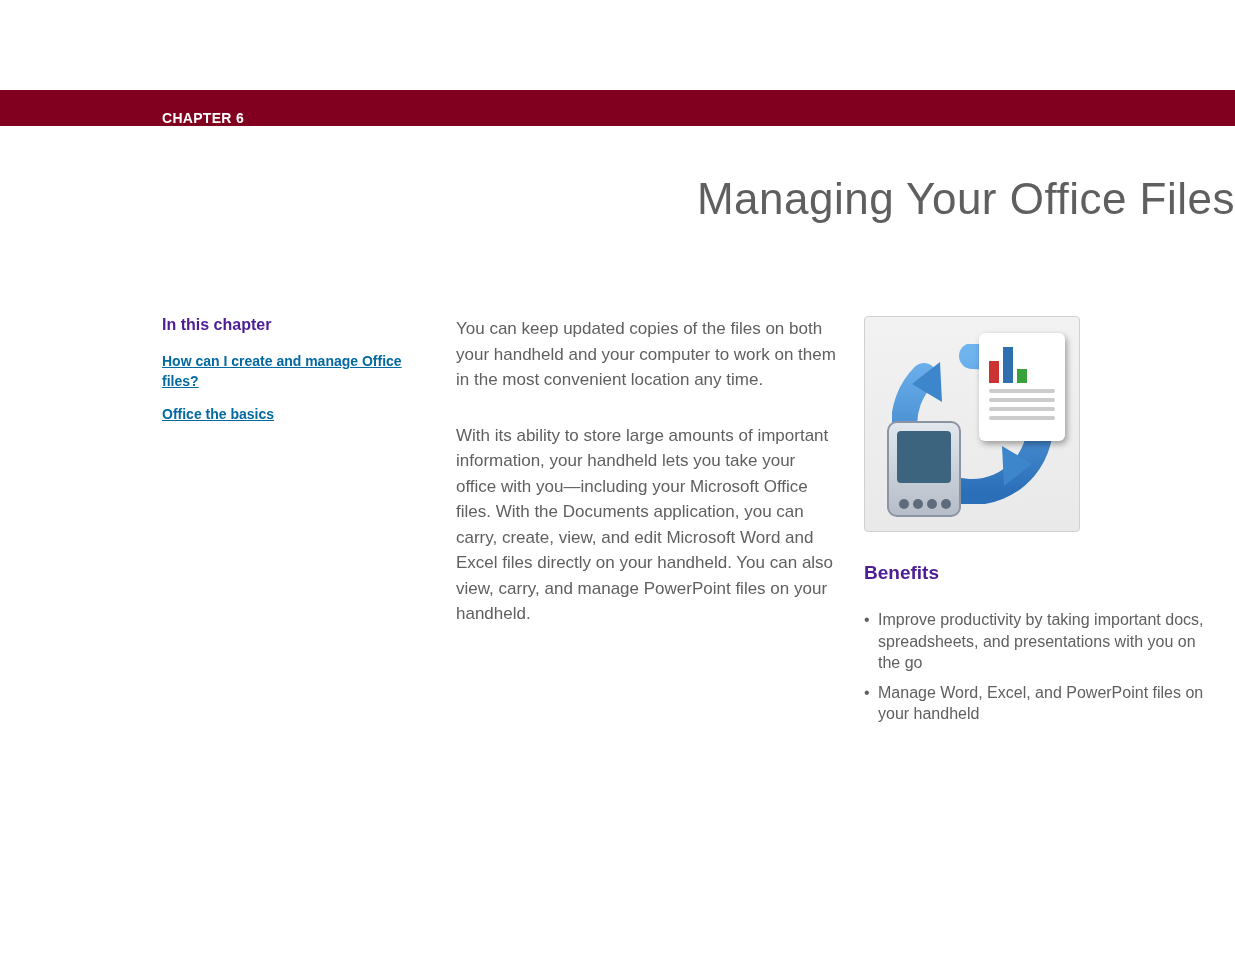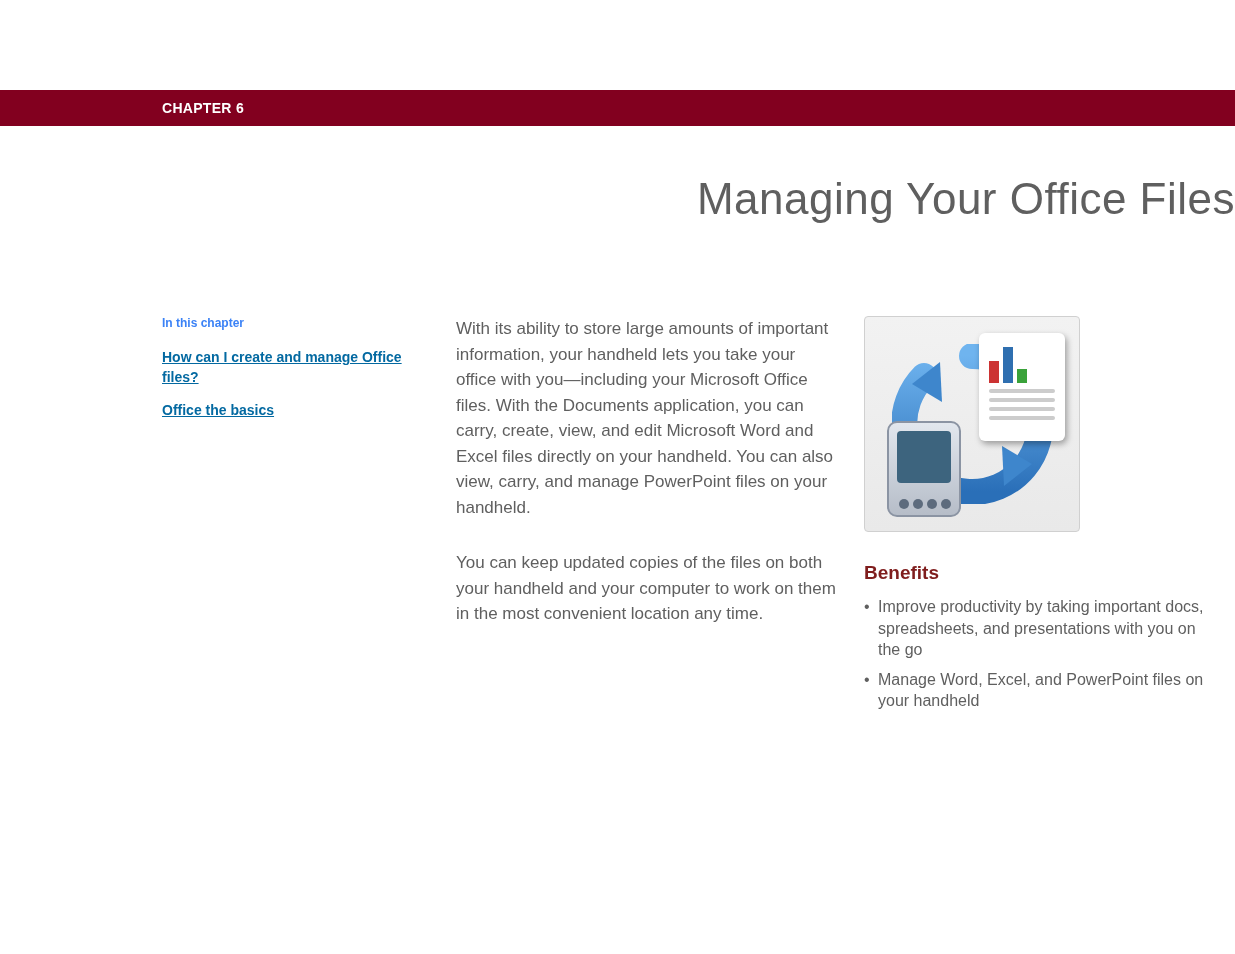--- a/index.html
+++ b/index.html
@@ -1,40 +1,40 @@
 <!DOCTYPE html>
 <html><head>
 <meta charset="utf-8">
 <style>
   * { box-sizing: border-box; margin: 0; padding: 0; }
   html, body { width: 1235px; height: 954px; font-family: Arial, Helvetica, sans-serif; background: #fff; color: #333; }
   .page { width: 1235px; height: 954px; position: relative; }
-  .chapter-bar { background: #82001f; color: #fff; height: 36px; display: flex; align-items: center; padding-left: 162px; font-weight: bold; font-size: 14px; letter-spacing: 0.3px; margin-top: 90px; }
+  .chapter-bar { background: #82001f; color: #fff; height: 36px; display: flex; align-items: flex-end; padding-left: 162px; font-weight: bold; font-size: 14px; letter-spacing: 0.3px; margin-top: 90px; }
   .title { font-size: 44px; font-weight: 400; color: #5f5f5f; margin: 48px 0 0 162px; letter-spacing: 0.5px; text-align: right; }
   .content { display: flex; margin: 92px 0 0 162px; }
   .sidebar { width: 260px; flex-shrink: 0; }
-  .sidebar-h { color: #3b82f6; font-weight: bold; font-size: 12px; margin-bottom: 18px; }
+  .sidebar-h { color: #4c1d95; font-weight: bold; font-size: 16px; margin-bottom: 18px; }
   .sidebar a { display: block; color: #0369a1; font-weight: bold; font-size: 14px; text-decoration: underline; margin-bottom: 14px; line-height: 1.4; }
   .main { width: 380px; margin-left: 34px; flex-shrink: 0; }
   .main p { font-size: 17px; color: #5f5f5f; line-height: 1.5; margin-bottom: 30px; }
   .right { margin-left: 28px; width: 350px; flex-shrink: 0; }
   .img-box { width: 216px; height: 216px; background: linear-gradient(180deg,#f2f2f2 0%,#e9e9e9 100%); border: 1px solid #d0d0d0; border-radius: 4px; position: relative; overflow: hidden; margin-bottom: 30px; }
   .arrows { position:absolute; left:50%; top:50%; transform:translate(-50%,-50%); width:160px; height:160px; }
   .svg-arrows { width:100%; height:100%; }
   .pda { position:absolute; left:22px; bottom:14px; width:74px; height:96px; background: linear-gradient(180deg,#e2e7ee 0%,#b6bdc8 100%); border-radius: 10px; border:2px solid #8b94a3; }
   .pda::after { content:""; position:absolute; left:8px; top:8px; right:8px; height:52px; background:#3d647e; border-radius:4px; }
   .btns { position:absolute; bottom:6px; left:10px; display:flex; gap:4px; }
   .btns span { width:10px; height:10px; border-radius:50%; background:#5d6b7d; display:block; }
   .chart-card { position:absolute; right:14px; top:16px; width:86px; height:108px; background:#fff; border-radius:6px; box-shadow: 2px 3px 6px rgba(0,0,0,0.35); padding:10px; }
   .bars { display:flex; gap:4px; align-items:flex-end; height:40px; margin-bottom:6px; }
   .bars span:nth-child(1){ width:10px; height:22px; background:#cc3333; }
   .bars span:nth-child(2){ width:10px; height:36px; background:#2f6fb0; }
   .bars span:nth-child(3){ width:10px; height:14px; background:#3aa23a; }
   .lines div { height:4px; background:#ccc; margin:5px 0; border-radius:2px; }
-  .benefits-h { color: #7f1d1d; font-weight: bold; font-size: 19px; margin-bottom: 12px; }
+  .benefits-h { color: #4c1d95; font-weight: bold; font-size: 19px; margin-bottom: 25px; }
   .benefits-list { list-style: none; }
   .benefits-list li { color: #5f5f5f; font-size: 16px; line-height: 1.35; padding-left: 14px; position: relative; margin-bottom: 8px; }
   .benefits-list li::before { content: "•"; position: absolute; left: 0; top: 0; color:#5f5f5f; }
 </style>
 </head>
 <body>
 
 <div class="page">
 
   <div class="chapter-bar">
@@ -45,22 +45,22 @@
 
   <div class="content">
 
     <aside class="sidebar">
       <div class="sidebar-h">In this chapter</div>
       <a href="#">How can I create and manage Office files?</a>
       <a href="#">Office the basics</a>
     </aside>
 
     <div class="main">
+      <p>You can keep updated copies of the files on both your handheld and your computer to work on them in the most convenient location any time.</p>
       <p>With its ability to store large amounts of important information, your handheld lets you take your office with you—including your Microsoft Office files. With the Documents application, you can carry, create, view, and edit Microsoft Word and Excel files directly on your handheld. You can also view, carry, and manage PowerPoint files on your handheld.</p>
-      <p>You can keep updated copies of the files on both your handheld and your computer to work on them in the most convenient location any time.</p>
     </div>
 
     <div class="right">
       <div class="img-box">
         <div class="arrows">
           <svg class="svg-arrows" viewBox="0 0 160 160">
             <defs>
               <linearGradient id="g1" x1="0" y1="0" x2="0" y2="1">
                 <stop offset="0" stop-color="#6fb4ef"></stop>
                 <stop offset="1" stop-color="#2a6fb8"></stop>

